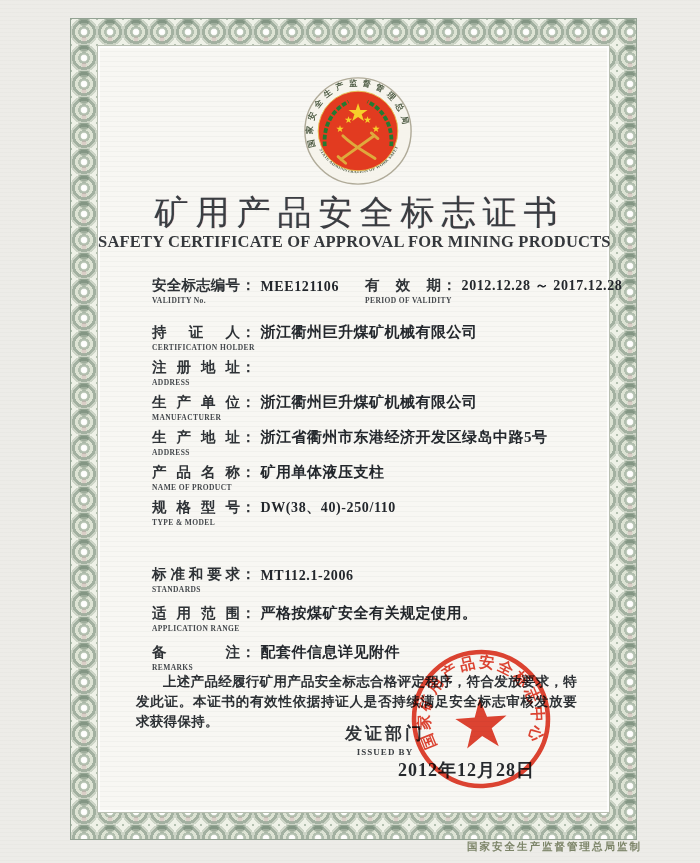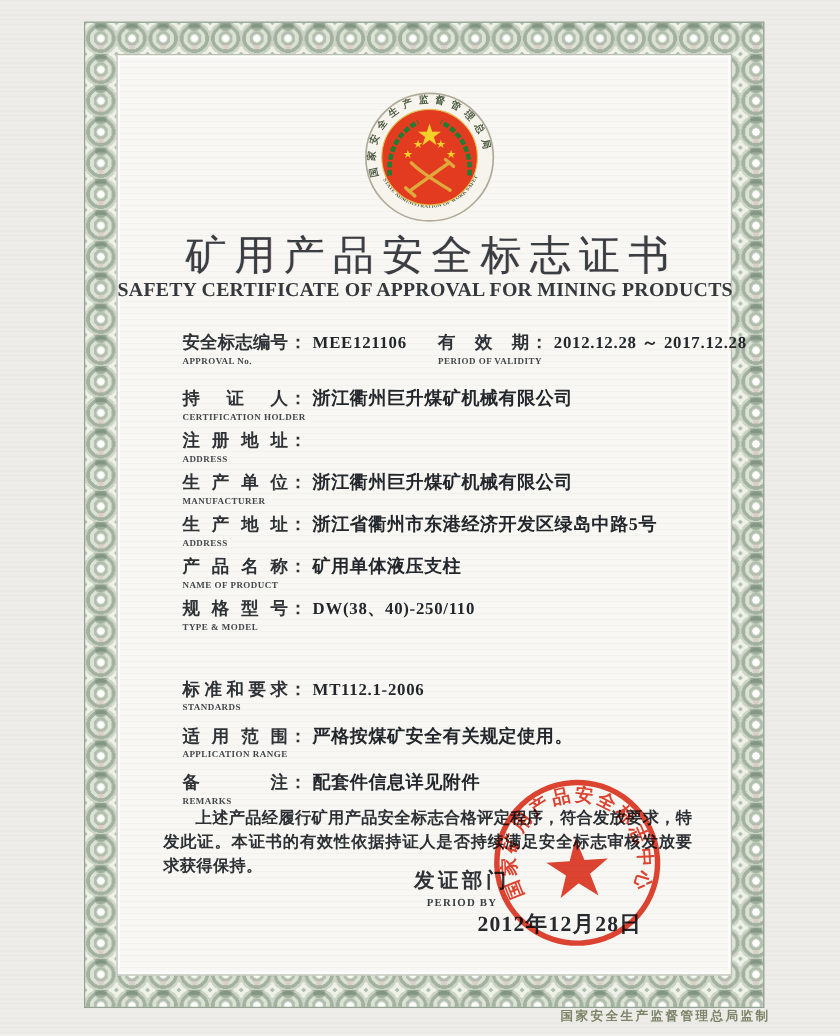--- a/index.html
+++ b/index.html
@@ -122,21 +122,21 @@
 
     <div class="rows">
 
       <div class="toprow">
         <div class="row">
           <div class="main">
             <span class="lab">安全标志编号</span>
               <span class="colon">：</span>
             <span class="val val-latin">MEE121106</span>
           </div>
-          <div class="sub">APPROVAL No.</div>
+          <div class="sub">VALIDITY No.</div>
         </div>
         <div class="row g2">
           <div class="main">
             <span class="lab lab-narrow">有效期</span>
               <span class="colon">：</span>
             <span class="val val-latin">2012.12.28 ～ 2017.12.28</span>
           </div>
           <div class="sub">PERIOD OF VALIDITY</div>
         </div>
       </div>
@@ -222,21 +222,21 @@
         </div>
         <div class="sub">REMARKS</div>
       </div>
 
     </div>
 
     <div class="declaration">上述产品经履行矿用产品安全标志合格评定程序，符合发放要求，特发此证。本证书的有效性依据持证人是否持续满足安全标志审核发放要求获得保持。</div>
 
     <div class="issued">
       <div class="issued-label">发证部门</div>
-      <div class="issued-sub">PERIOD BY</div>
+      <div class="issued-sub">ISSUED BY</div>
     </div>
     <div class="date">2012年12月28日</div>
 
     <div class="stamp">
       <svg viewBox="0 0 140 140" width="142" height="142">
         <defs>
           <path id="sealArc" d="M 25.8,95.5 A 51,51 0 1 1 114.2,95.5" fill="none"></path>
         </defs>
         <circle cx="70" cy="70" r="66" fill="none" stroke="#e0301c" stroke-width="4.5"></circle>
         <text font-size="15" font-weight="bold" fill="#e0301c" letter-spacing="2.6">

